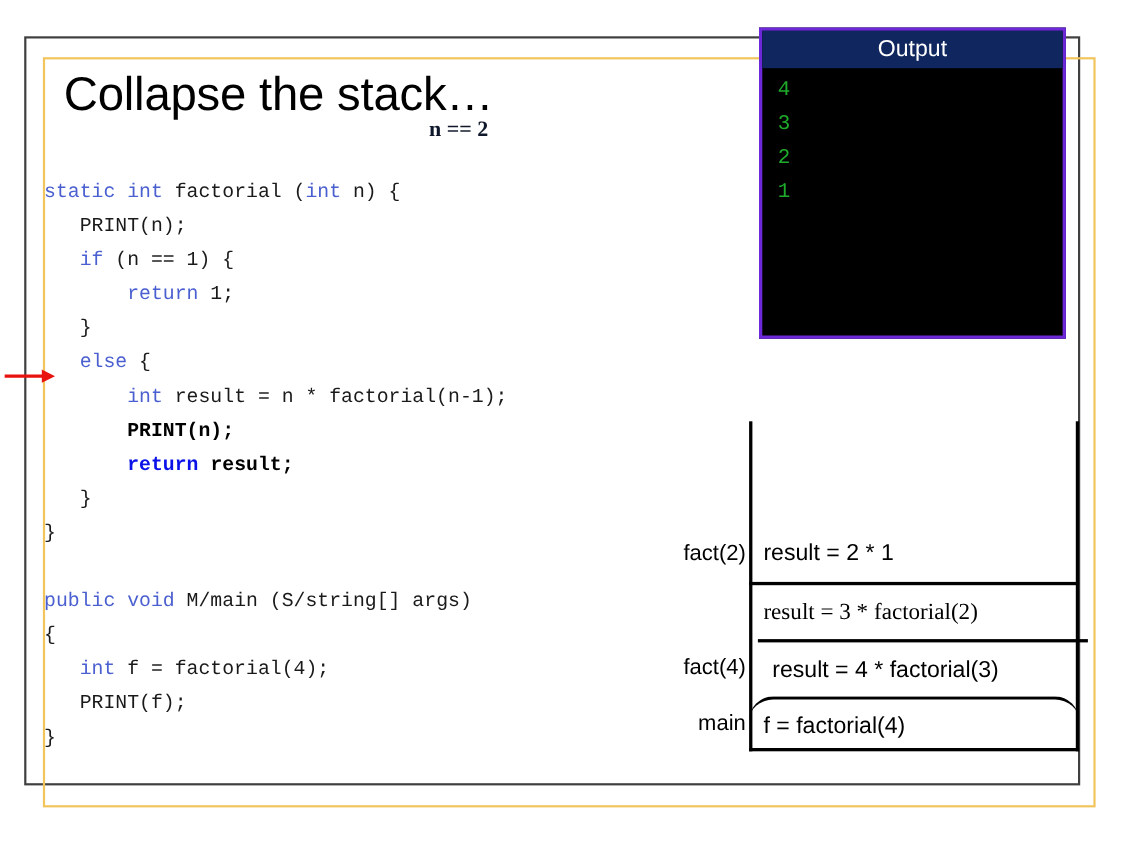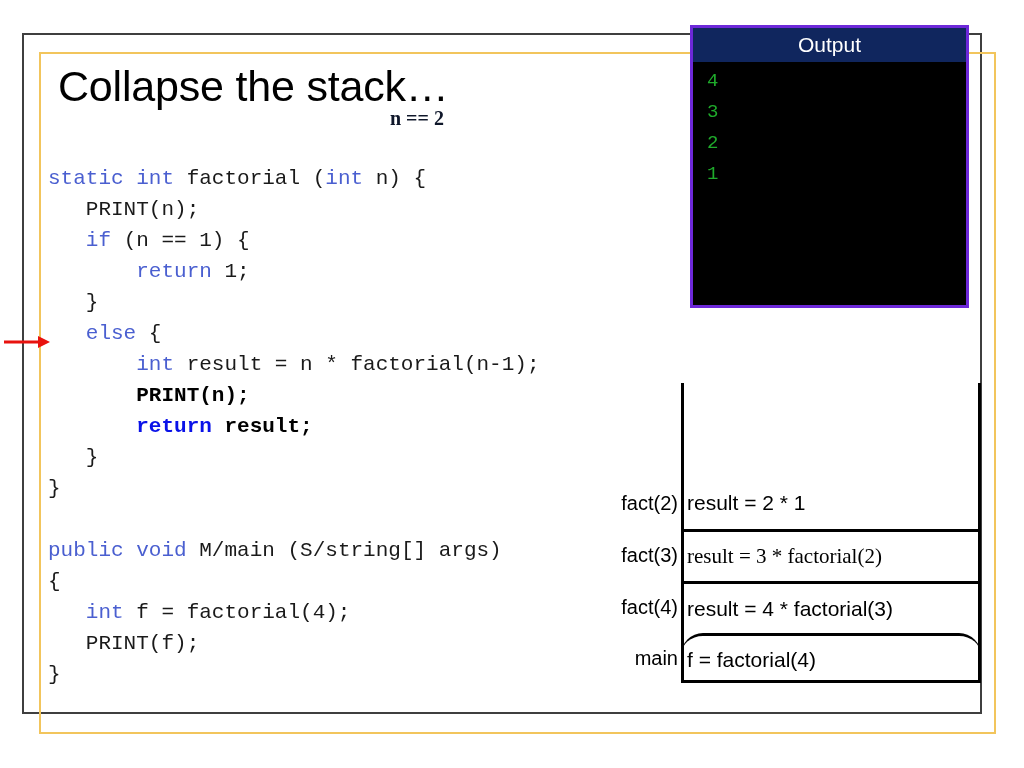--- a/index.html
+++ b/index.html
@@ -58,25 +58,25 @@
     font-size: 20px;
     font-weight: bold;
     color: #0f172a;
     white-space: nowrap;
     font-family: Liberation Serif, serif;
   }
 
   
   #code {
     position: absolute;
-    left: 48px;
+    left: 40px;
     top: 142px;
     width: 630px;
     font-family: "Liberation Mono", "DejaVu Sans Mono", monospace;
-    font-size: 21px;
+    font-size: 18px;
     line-height: 31px;
     color: #1a1a1a;
     white-space: pre-wrap;
     word-break: break-word;
   }
   .kw   { color: #4a5fd0; }
   .kwb  { color: #0a12e8; font-weight: bold; }
   .bold { font-weight: bold; color: #000; }
 
   
@@ -135,21 +135,21 @@
     box-sizing: border-box;
   }
   .stack-cell {
     position: absolute;
     left: 81px;
     width: 300px;
     box-sizing: border-box;
     border-top: 3px solid #000;
     display: flex;
     align-items: center;
-    padding-left: 6px;
+    padding-left: 13px;
     font-size: 21px;
     color: #000;
   }
   .stack-cell.no-top { border-top: none; }
   .stack-label {
     position: absolute;
     left: 0px;
     width: 78px;
     text-align: center;
     font-size: 20px;
@@ -201,21 +201,20 @@
         <div>3</div>
         <div>2</div>
         <div>1</div>
       </div>
   </div>
 
   <div id="stack-wrap">
     <div id="stack-box"></div>
   <div class="stack-label" style="top: 94px; height: 52px;">fact(2)</div>
       <div class="stack-cell no-top" style="top: 94px; height: 52px;">result = 2 * 1</div>
-      <div class="stack-label" style="top: 146px; height: 52px;">fact(3)</div>
       <div class="stack-cell" style="top: 146px; height: 52px; font-family: Liberation Serif, serif;">result = 3 * factorial(2)</div>
       <div class="stack-label" style="top: 198px; height: 52px;">fact(4)</div>
-      <div class="stack-cell" style="top: 198px; height: 52px;">result = 4 * factorial(3)</div>
+      <div class="stack-cell" style="top: 198px; height: 52px; margin-left: 8px;">result = 4 * factorial(3)</div>
       <div class="stack-label" style="top: 250px; height: 50px;">main</div>
       <div class="stack-cell" style="top: 250px; height: 50px; border-radius: 22px;">f = factorial(4)</div>
     </div>
 
 </div>
 
 </body></html>

